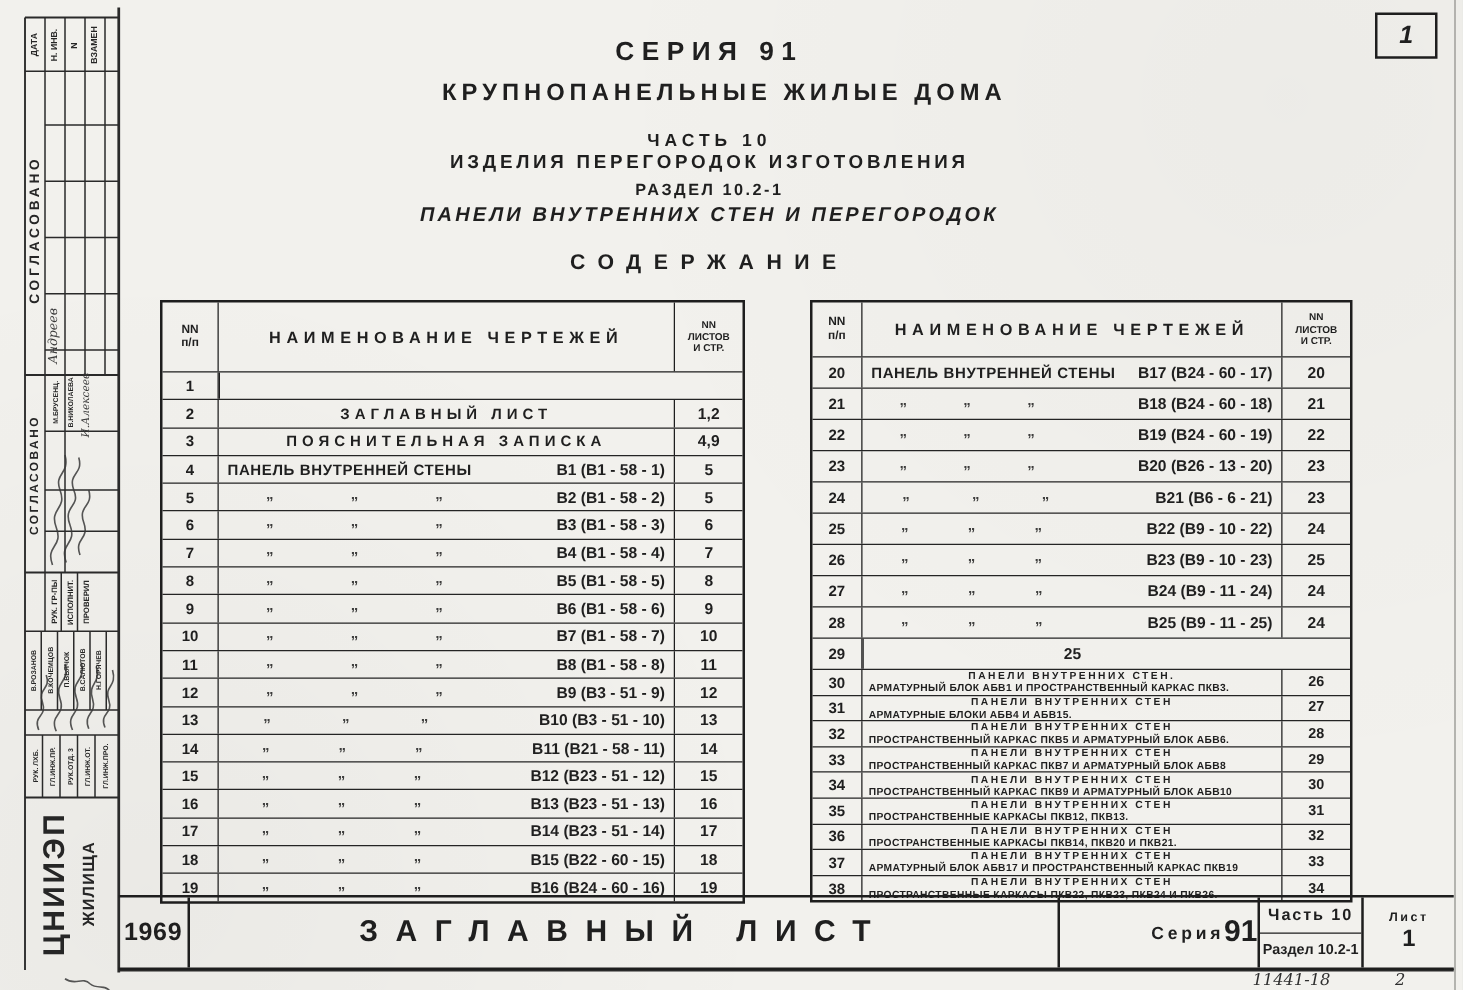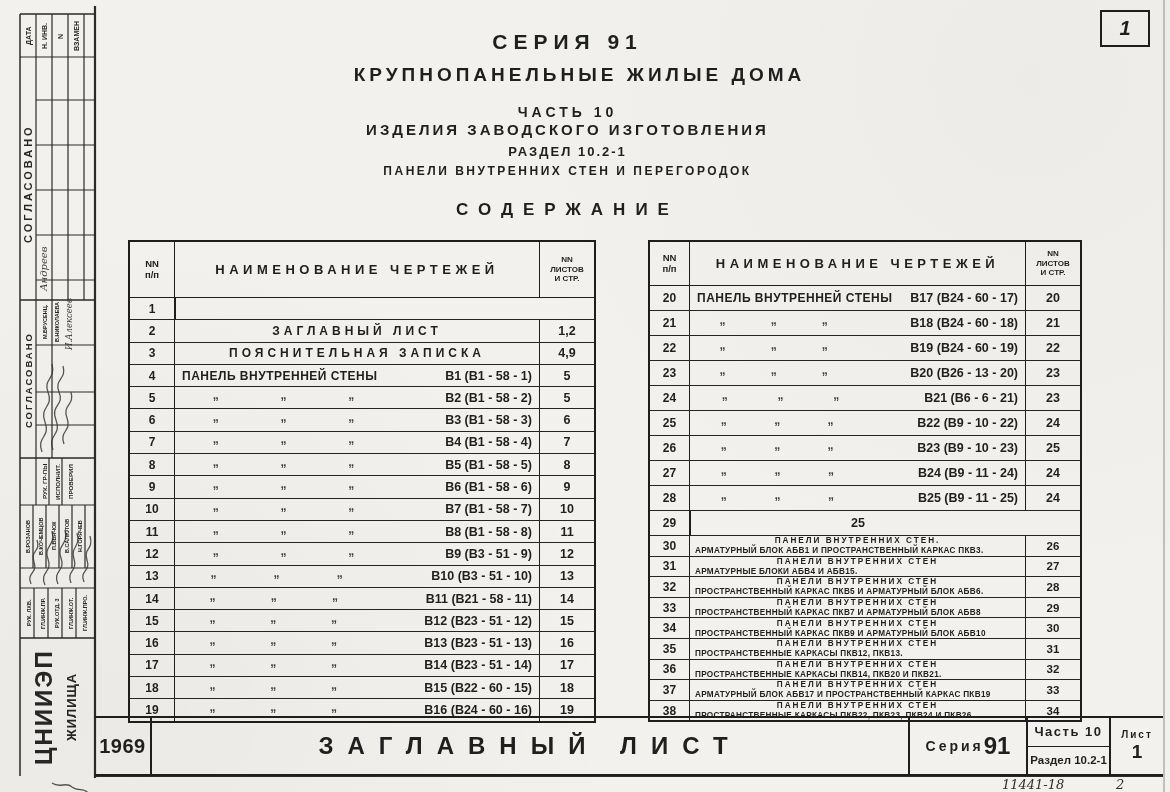--- a/index.html
+++ b/index.html
@@ -25,21 +25,21 @@
   }
 
   
   .doc-header{position:absolute;left:95px;right:130px;top:0;text-align:center;}
   .doc-header div{position:absolute;left:0;right:0;}
   .hl1{top:30px;font-size:21px;letter-spacing:6px;}
   .hl2{top:64px;font-size:19px;letter-spacing:4px;margin-left:24px;}
   .hl3{top:104px;font-size:14px;letter-spacing:4px;}
   .hl4{top:121px;font-size:15px;letter-spacing:3px;}
   .hl5{top:144px;font-size:13px;letter-spacing:2px;}
-  .hl6{top:164px;font-size:12px;letter-spacing:2.5px;}
+  .hl6{top:164px;font-size:16px;letter-spacing:2.5px;font-style:italic;}
   .hl7{top:200px;font-size:17px;letter-spacing:10px;}
 
   
   .corner-box{
     position:absolute;left:1100px;top:10px;width:46px;height:33px;
     border:2.2px solid #1e1e1e;display:flex;align-items:center;justify-content:center;
     font-size:20px;font-style:italic;
   }
 
   
@@ -77,28 +77,28 @@
 
   
   .title-block{
     position:absolute;left:95px;top:716px;width:1068px;height:60px;
     border-top:2.2px solid #1e1e1e;border-bottom:2.2px solid #1e1e1e;
     display:flex;box-sizing:border-box;
   }
   .tb-cell{border-right:2px solid #1e1e1e;display:flex;align-items:center;justify-content:center;box-sizing:border-box;}
   .tb-year{width:57px;font-size:20px;letter-spacing:0.5px;}
   .tb-title{flex:1;font-size:24px;letter-spacing:14px;}
-  .tb-series{width:118px;justify-content:center;}
+  .tb-series{width:160px;justify-content:flex-end;}
   .tb-series .lbl{font-size:14px;letter-spacing:3px;}
   .tb-series .val{font-size:24px;}
   .tb-part{width:83px;flex-direction:column;align-items:stretch;padding:0;}
   .tb-part > div{flex:1;display:flex;align-items:center;justify-content:center;}
   .tb-part .p1{border-bottom:1.6px solid #1e1e1e;font-size:13px;letter-spacing:1.5px;}
   .tb-part .p2{font-size:11.5px;letter-spacing:0;}
-  .tb-sheet{width:52px;flex-direction:column;border-right:none;justify-content:center;gap:1px;}
+  .tb-sheet{width:72px;flex-direction:column;border-right:none;justify-content:center;gap:1px;}
   .tb-sheet .lbl{font-size:10px;letter-spacing:2px;}
   .tb-sheet .val{font-size:19px;}
 
   .bottom-note{position:absolute;top:777px;font-family:"DejaVu Serif",serif;font-style:italic;font-weight:normal;color:#2e2e2e;font-size:13px;}
   .bn1{left:1002px;}
   .bn2{left:1116px;}
 </style>
 </head>
 <body>
 
@@ -159,21 +159,21 @@
   </svg>
 
   <div class="corner-box">
     <span>1</span>
   </div>
 
   <div class="doc-header">
     <div class="hl1">СЕРИЯ 91</div>
     <div class="hl2">КРУПНОПАНЕЛЬНЫЕ ЖИЛЫЕ ДОМА</div>
     <div class="hl3">ЧАСТЬ 10</div>
-    <div class="hl4">ИЗДЕЛИЯ ЗАВОДСКОГО ИЗГОТОВЛЕНИЯ</div>
+    <div class="hl4">ИЗДЕЛИЯ ПЕРЕГОРОДОК ИЗГОТОВЛЕНИЯ</div>
     <div class="hl5">РАЗДЕЛ 10.2-1</div>
     <div class="hl6">ПАНЕЛИ ВНУТРЕННИХ СТЕН И ПЕРЕГОРОДОК</div>
     <div class="hl7">СОДЕРЖАНИЕ</div>
   </div>
 
   <div class="tbl tbl-l">
     <div class="thead">
       <div class="c-num h-num">
         <span>NN</span>
         <span>п/п</span>

